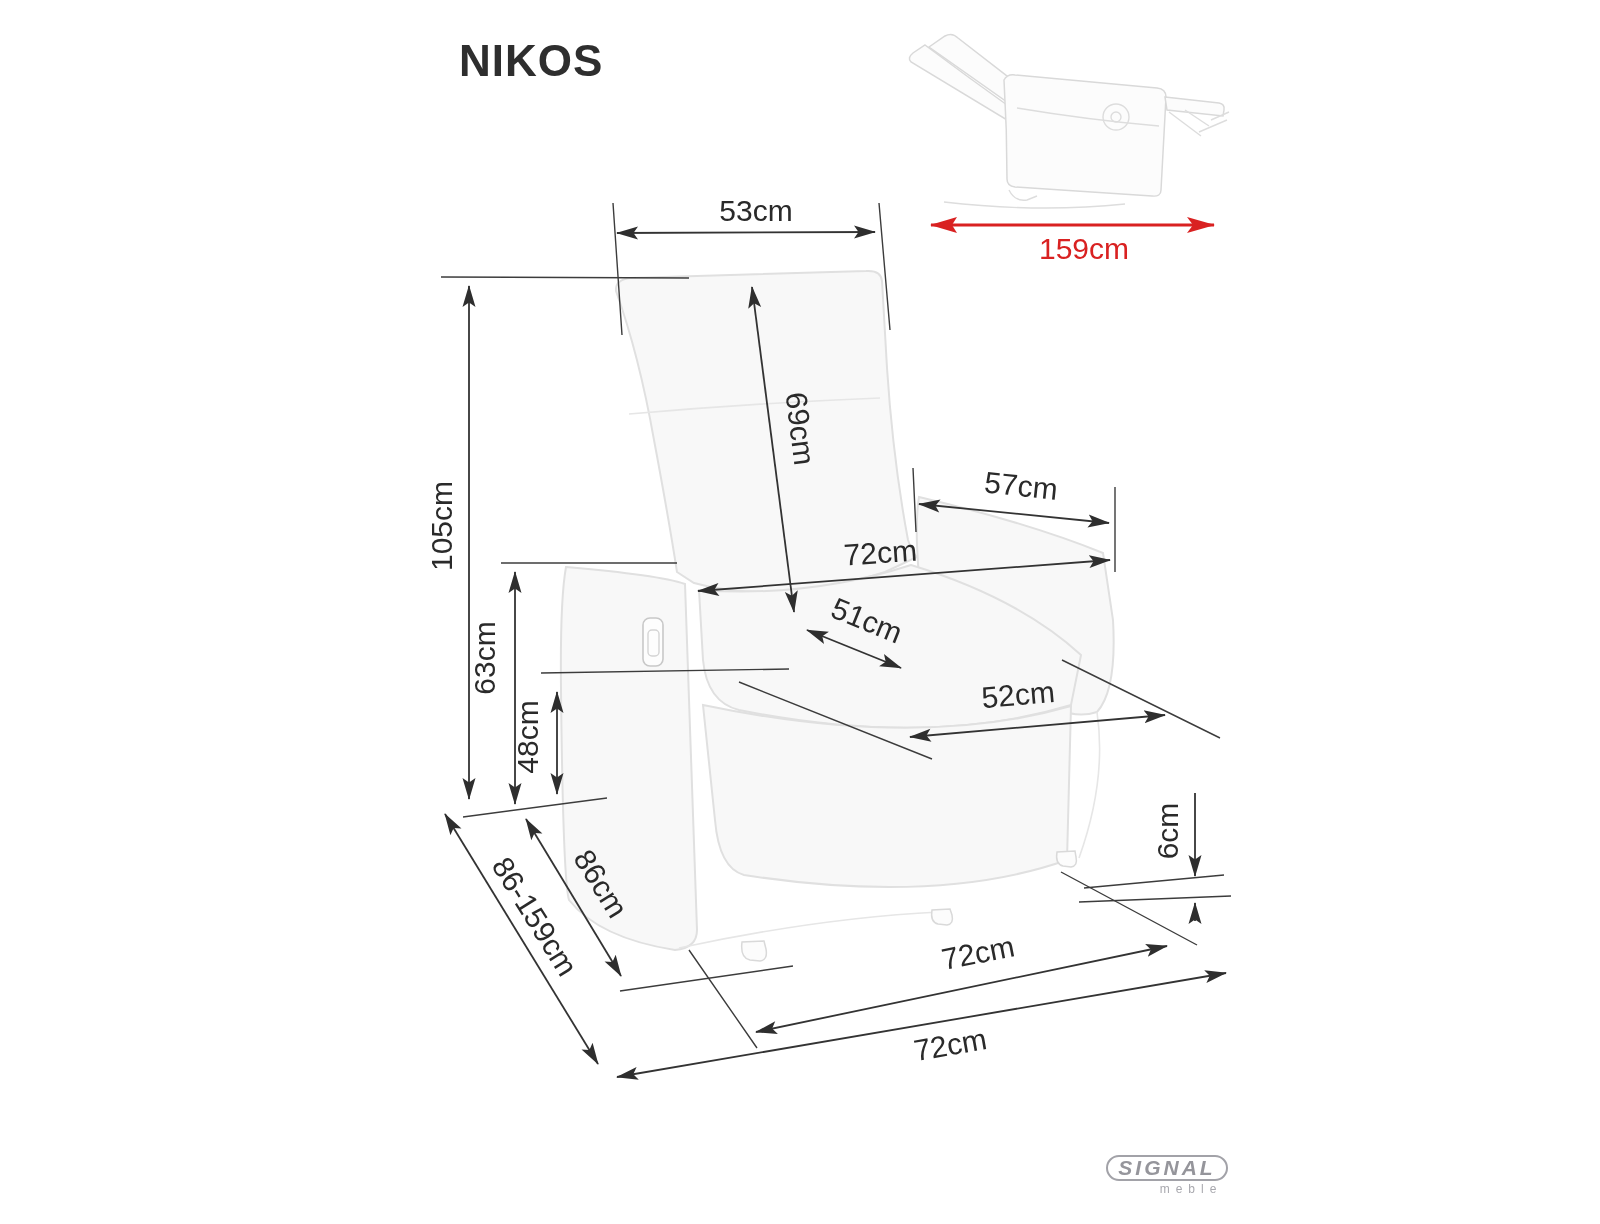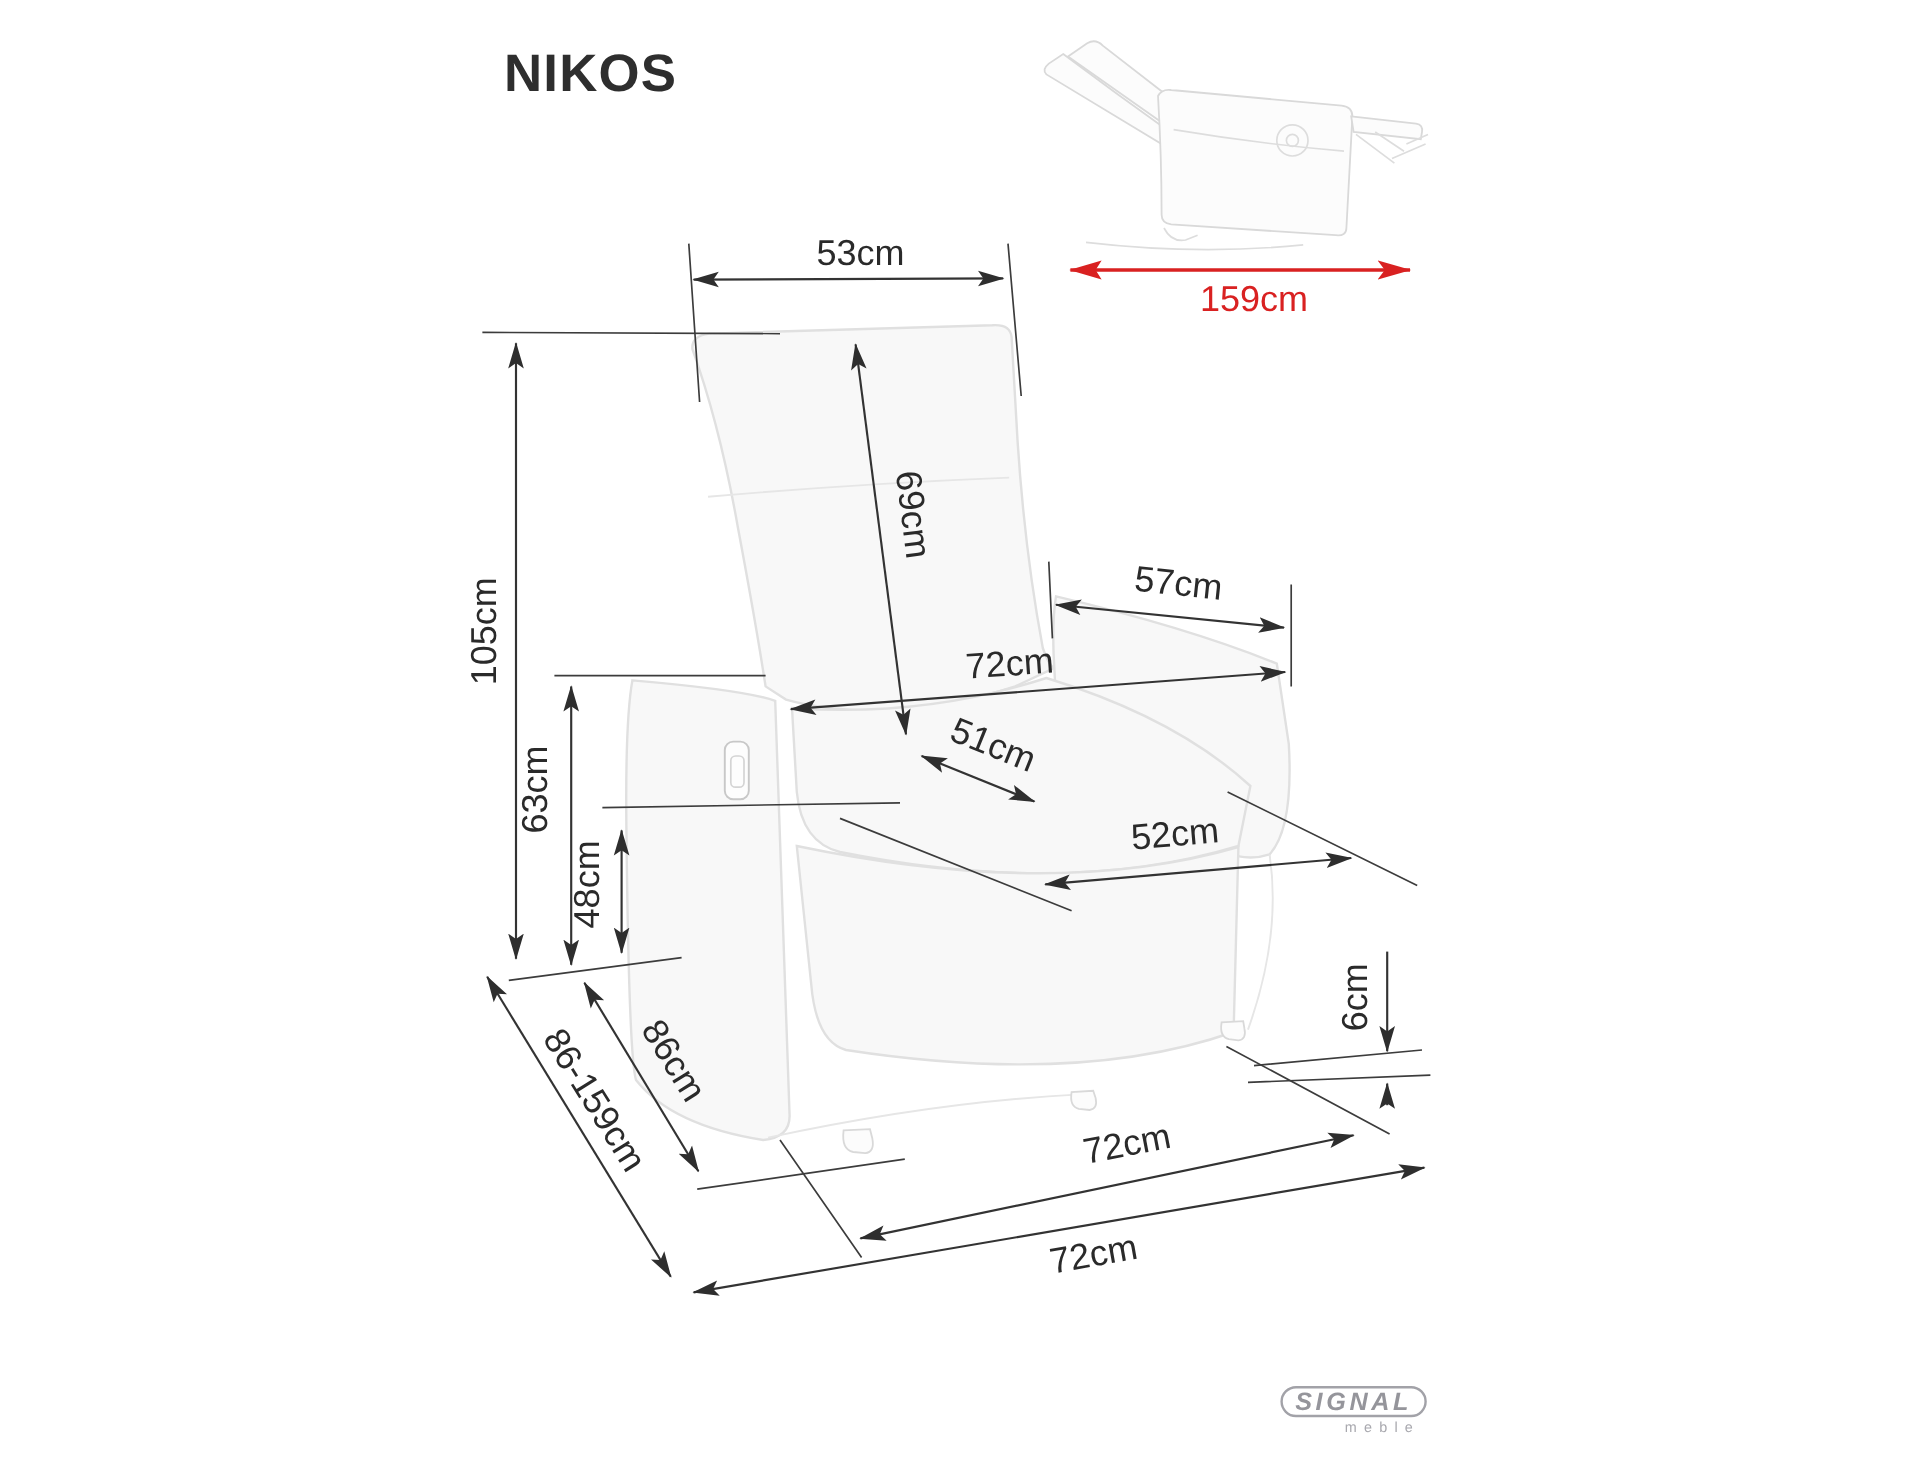--- a/index.html
+++ b/index.html
@@ -1,17 +1,17 @@
 <!DOCTYPE html>
 <html><head>
 <meta charset="utf-8">
 <style>
   html,body{margin:0;padding:0;background:#ffffff;}
   .stage{position:relative;width:1272px;height:1224px;background:#ffffff;overflow:hidden;
-         font-family:"Liberation Sans", sans-serif;}
+         font-family:"Liberation Sans", sans-serif;margin-left:39px;}
   svg{position:absolute;left:0;top:0;}
   text{font-family:"Liberation Sans", sans-serif;fill:#2a2a2a;font-size:30px;}
   .title{font-size:44px;font-weight:bold;letter-spacing:1px;fill:#2e2e2e;}
   .red{fill:#d92121;}
   .dimline{stroke:#333333;stroke-width:1.8;fill:none;}
   .redline{stroke:#d92121;stroke-width:3;fill:none;}
   .extline{stroke:#3c3c3c;stroke-width:1.4;fill:none;}
   .ghost{stroke:#e0e0e0;stroke-width:2;fill:#f8f8f8;}
   .ghost2{stroke:#e6e6e6;stroke-width:1.6;fill:none;}
   .mini{stroke:#d9d9d9;stroke-width:1.5;fill:#fcfcfc;}

